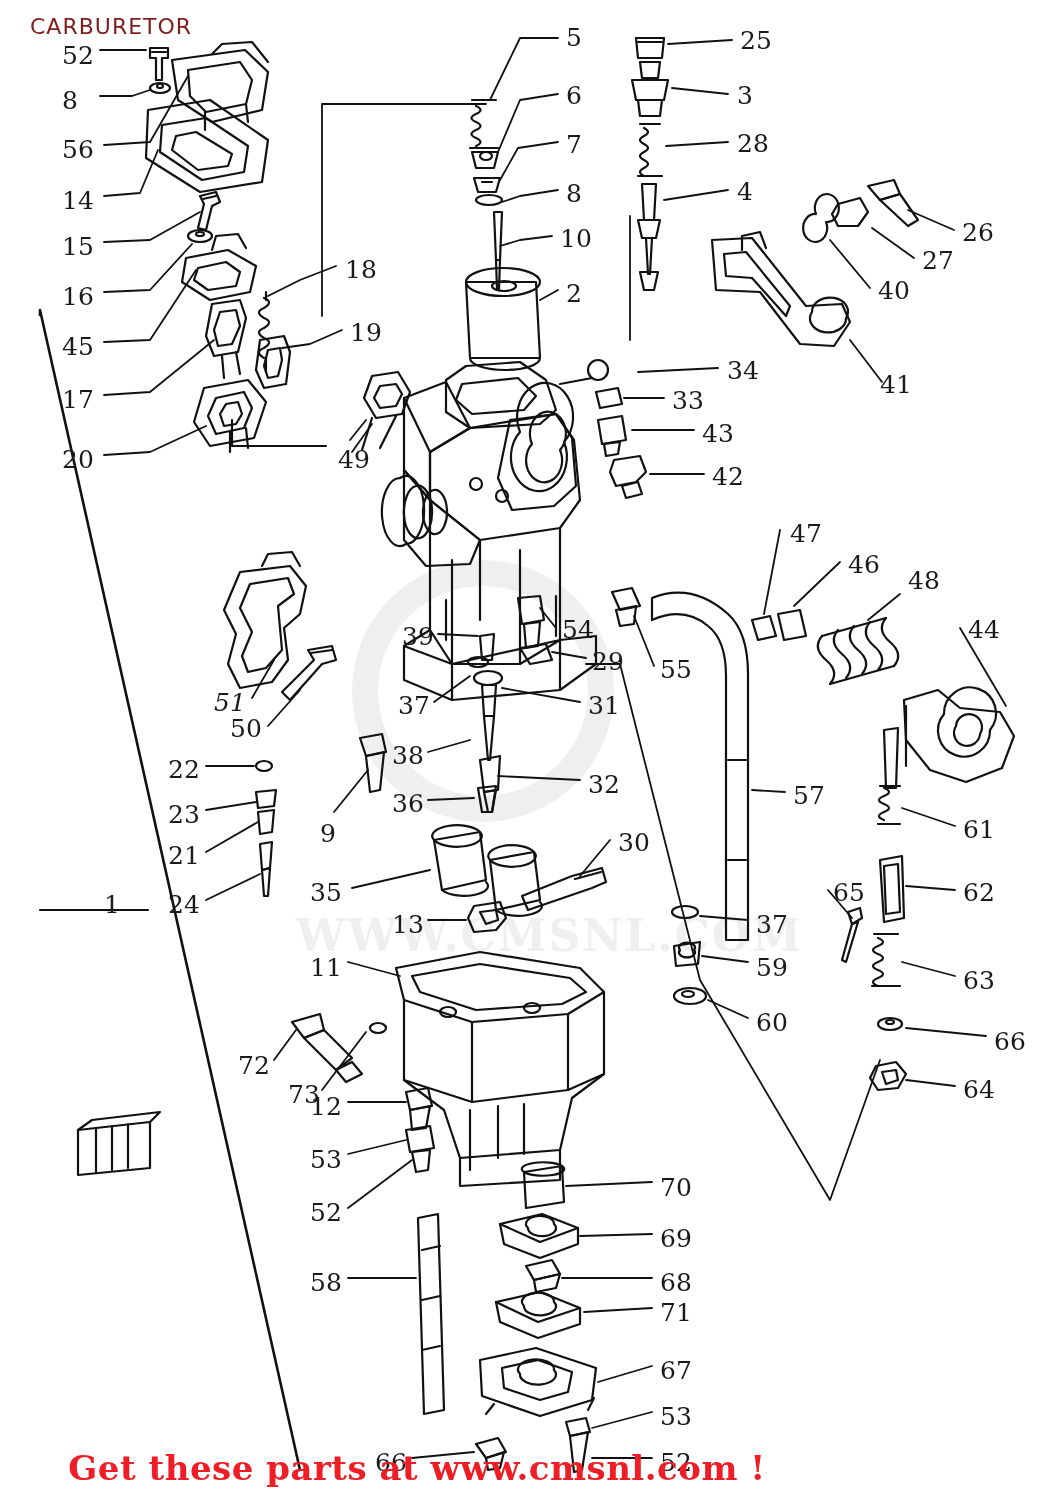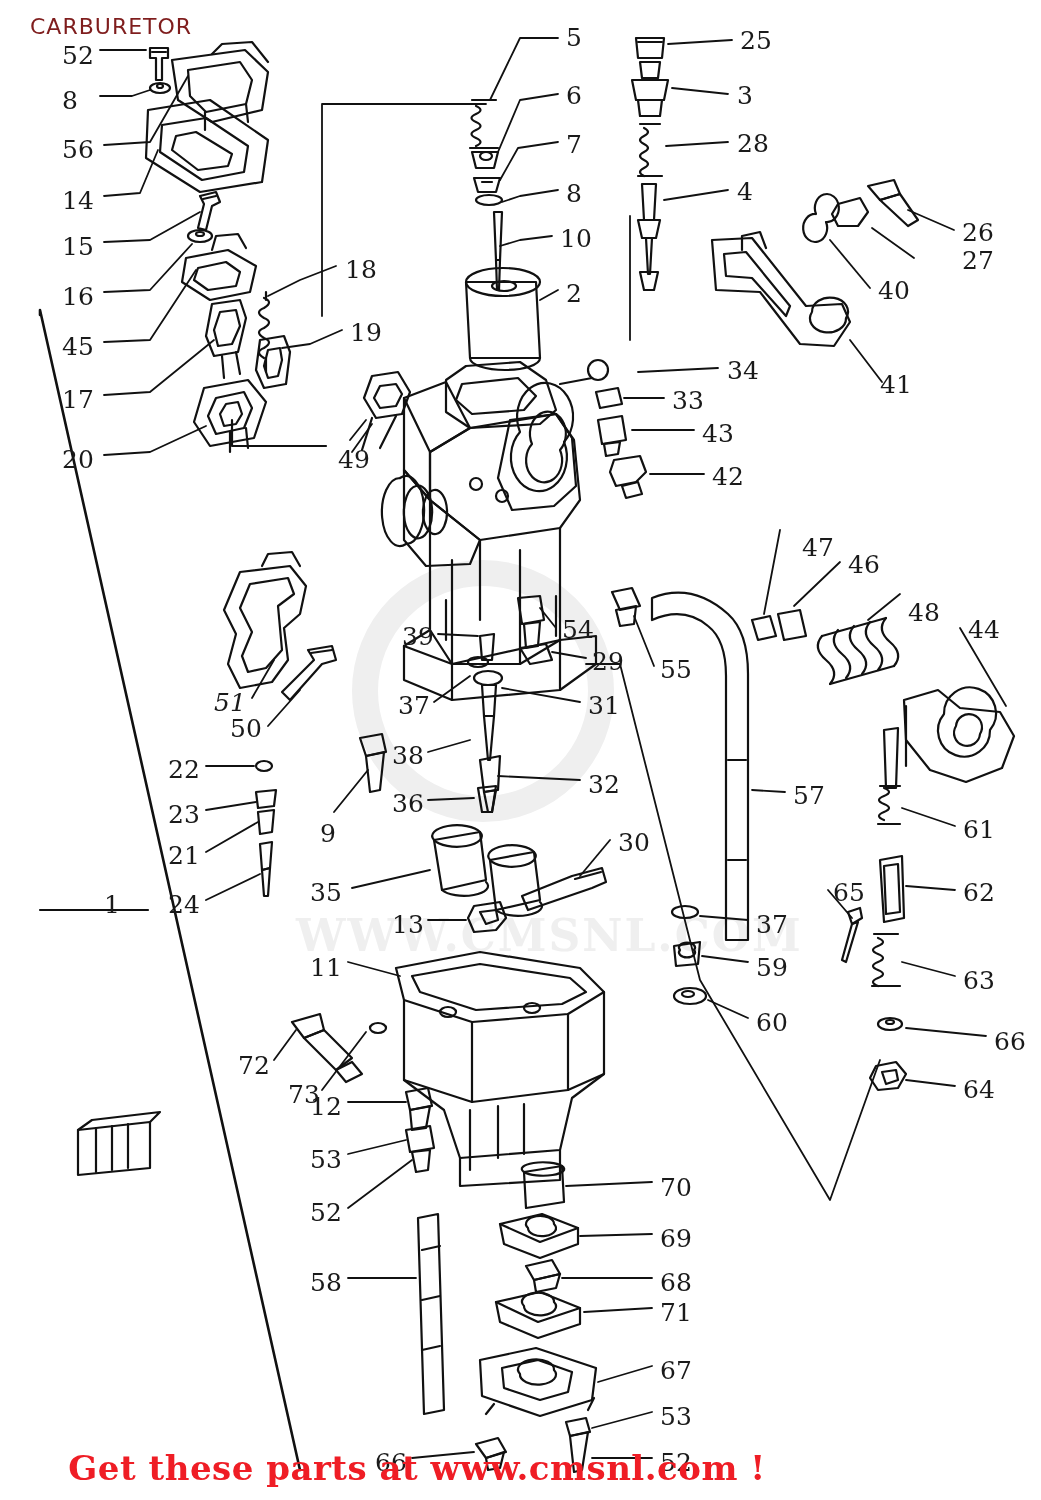--- a/index.html
+++ b/index.html
@@ -466,30 +466,30 @@
       <div class="callout" style="left: 566px; top: 83px;">6</div>
       <div class="callout" style="left: 566px; top: 132px;">7</div>
       <div class="callout" style="left: 566px; top: 181px;">8</div>
       <div class="callout" style="left: 560px; top: 226px;">10</div>
       <div class="callout" style="left: 566px; top: 281px;">2</div>
       <div class="callout" style="left: 740px; top: 28px;">25</div>
       <div class="callout" style="left: 737px; top: 83px;">3</div>
       <div class="callout" style="left: 737px; top: 131px;">28</div>
       <div class="callout" style="left: 737px; top: 179px;">4</div>
       <div class="callout" style="left: 962px; top: 220px;">26</div>
-      <div class="callout" style="left: 922px; top: 248px; margin-left: 40px;">27</div>
+      <div class="callout" style="left: 922px; top: 248px;">27</div>
       <div class="callout" style="left: 878px; top: 278px;">40</div>
       <div class="callout" style="left: 880px; top: 372px;">41</div>
       <div class="callout" style="left: 727px; top: 358px;">34</div>
       <div class="callout" style="left: 672px; top: 388px;">33</div>
       <div class="callout" style="left: 702px; top: 421px;">43</div>
       <div class="callout" style="left: 712px; top: 464px;">42</div>
-      <div class="callout" style="left: 790px; top: 535px; margin-left: 12px;">47</div>
+      <div class="callout" style="left: 790px; top: 521px;">47</div>
       <div class="callout" style="left: 848px; top: 552px;">46</div>
-      <div class="callout" style="left: 908px; top: 600px;">48</div>
+      <div class="callout" style="left: 908px; top: 568px;">48</div>
       <div class="callout" style="left: 968px; top: 617px;">44</div>
       <div class="callout" style="left: 402px; top: 624px;">39</div>
       <div class="callout" style="left: 562px; top: 617px;">54</div>
       <div class="callout" style="left: 592px; top: 649px;">29</div>
       <div class="callout" style="left: 660px; top: 657px;">55</div>
       <div class="callout" style="left: 214px; top: 690px; font-style: italic;">51</div>
       <div class="callout" style="left: 230px; top: 716px;">50</div>
       <div class="callout" style="left: 398px; top: 693px;">37</div>
       <div class="callout" style="left: 588px; top: 693px;">31</div>
       <div class="callout" style="left: 392px; top: 743px;">38</div>

